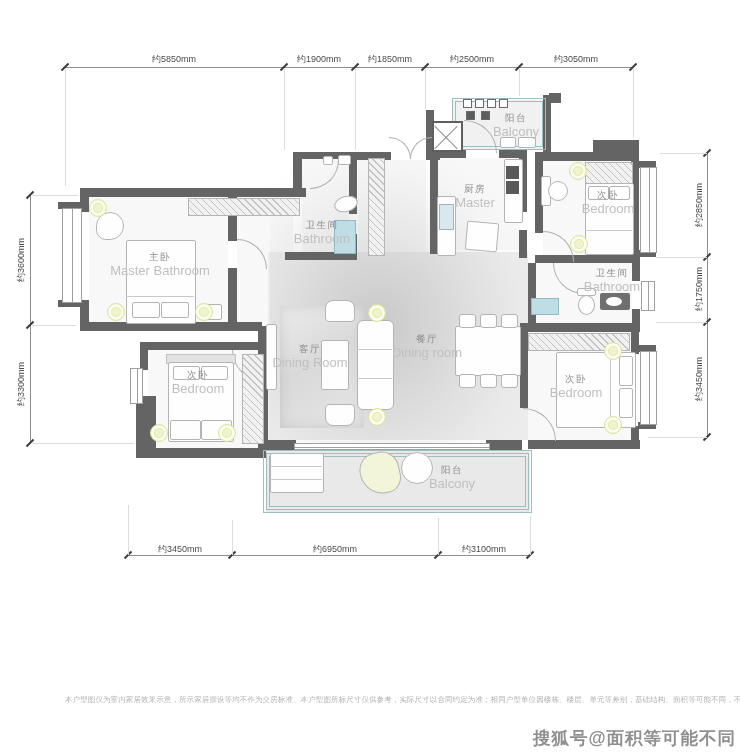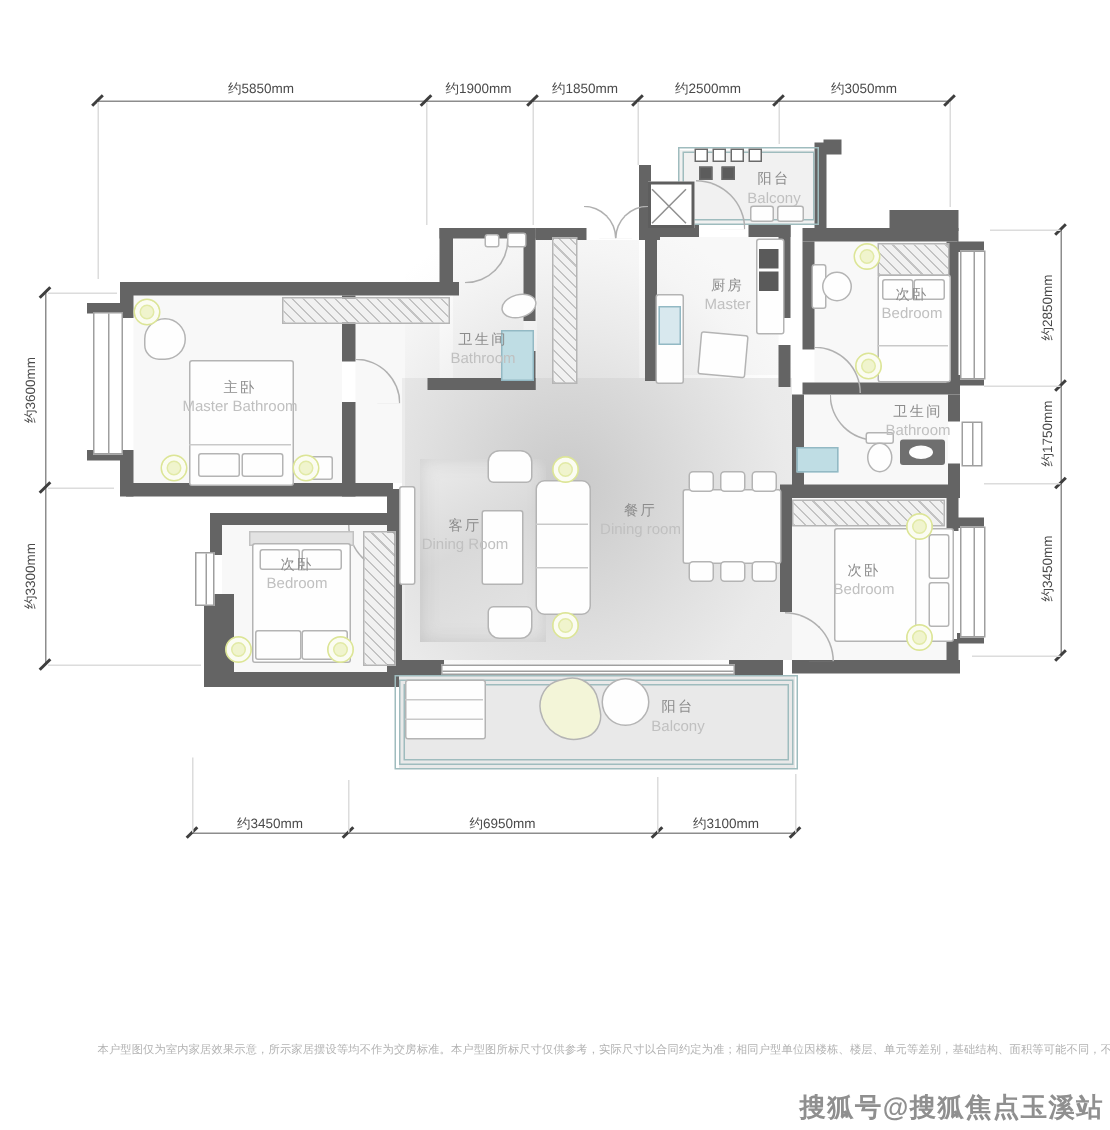--- a/index.html
+++ b/index.html
@@ -43,21 +43,21 @@
   
   .dimline{position:absolute;background:#8d8d8d;}
   .tick{position:absolute;width:10px;height:2px;background:#3e3e3e;transform:rotate(-45deg);}
   .ext{position:absolute;background:#dcdcdc;}
   .dim{position:absolute;font-size:9px;color:var(--dim-text,#4a4a4a);white-space:nowrap;}
   .dim.h{transform:translateX(-50%);}
   .dim.v{transform:translate(-50%,-50%) rotate(-90deg);}
   
   .rl{position:absolute;text-align:center;transform:translate(-50%,-50%);line-height:1.3;white-space:nowrap;z-index:30;}
   .rl .zh{display:block;font-size:9.5px;color:var(--label-zh,#8c8c8c);letter-spacing:1.5px;}
-  .rl .en{display:block;font-size:10px;color:var(--label-en,#c0c0c0);}
+  .rl .en{display:block;font-size:13px;color:var(--label-en,#c0c0c0);}
   .shade{position:absolute;pointer-events:none;}
   .rug{position:absolute;background:linear-gradient(150deg,#ececec 0%,#d9d9d9 45%,#e6e6e6 100%);box-shadow:inset 0 0 12px rgba(120,120,120,.25);}
   #disclaimer{position:absolute;left:65px;top:695px;width:615px;font-size:7.5px;color:#b2b2b2;white-space:nowrap;letter-spacing:.1px;}
   #watermark{position:absolute;right:4px;top:726px;font-size:17.5px;font-weight:bold;color:#8f8f8f;letter-spacing:1px;
              text-shadow:1px 0 #fff,-1px 0 #fff,0 1px #fff,0 -1px #fff,1px 1px #fff,-1px -1px #fff;}
   .icon-sq{position:absolute;width:7px;height:7px;border:1px solid #6a6a6a;background:#fff;}
   .icon-sq.fill{background:#5c5c5c;}
 </style>
 </head>
 <body>
@@ -247,21 +247,21 @@
   <div class="fur" style="left:401px;top:452px;width:30px;height:30px;border-radius:50%;"></div>
 
   <div class="rl" style="left:160px;top:266px;">
     <span class="zh">主卧</span>
       <span class="en">Master Bathroom</span>
     </div>
   <div class="rl" style="left:322px;top:234px;">
     <span class="zh">卫生间</span>
       <span class="en">Bathroom</span>
     </div>
-  <div class="rl" style="left:485px;top:198px;">
+  <div class="rl" style="left:475px;top:198px;">
     <span class="zh">厨房</span>
       <span class="en">Master</span>
     </div>
   <div class="rl" style="left:516px;top:127px;">
     <span class="zh">阳台</span>
       <span class="en">Balcony</span>
     </div>
   <div class="rl" style="left:608px;top:204px;">
     <span class="zh">次卧</span>
       <span class="en">Bedroom</span>
@@ -340,14 +340,14 @@
   <div class="tick" style="left:525px;top:554px;"></div>
   <div class="ext" style="left:128px;top:505px;width:1px;height:50px;"></div>
   <div class="ext" style="left:232px;top:520px;width:1px;height:35px;"></div>
   <div class="ext" style="left:438px;top:518px;width:1px;height:37px;"></div>
   <div class="ext" style="left:530px;top:516px;width:1px;height:39px;"></div>
   <div class="dim h" style="left:180px;top:543px;">约3450mm</div>
   <div class="dim h" style="left:335px;top:543px;">约6950mm</div>
   <div class="dim h" style="left:484px;top:543px;">约3100mm</div>
 
   <div id="disclaimer">本户型图仅为室内家居效果示意，所示家居摆设等均不作为交房标准。本户型图所标尺寸仅供参考，实际尺寸以合同约定为准；相同户型单位因楼栋、楼层、单元等差别，基础结构、面积等可能不同，不作为交房标准或合同附件。</div>
-  <div id="watermark">搜狐号@搜狐焦点玉溪站</div>
+  <div id="watermark">搜狐号@面积等可能不同</div>
 </div>
 
 </body></html>

